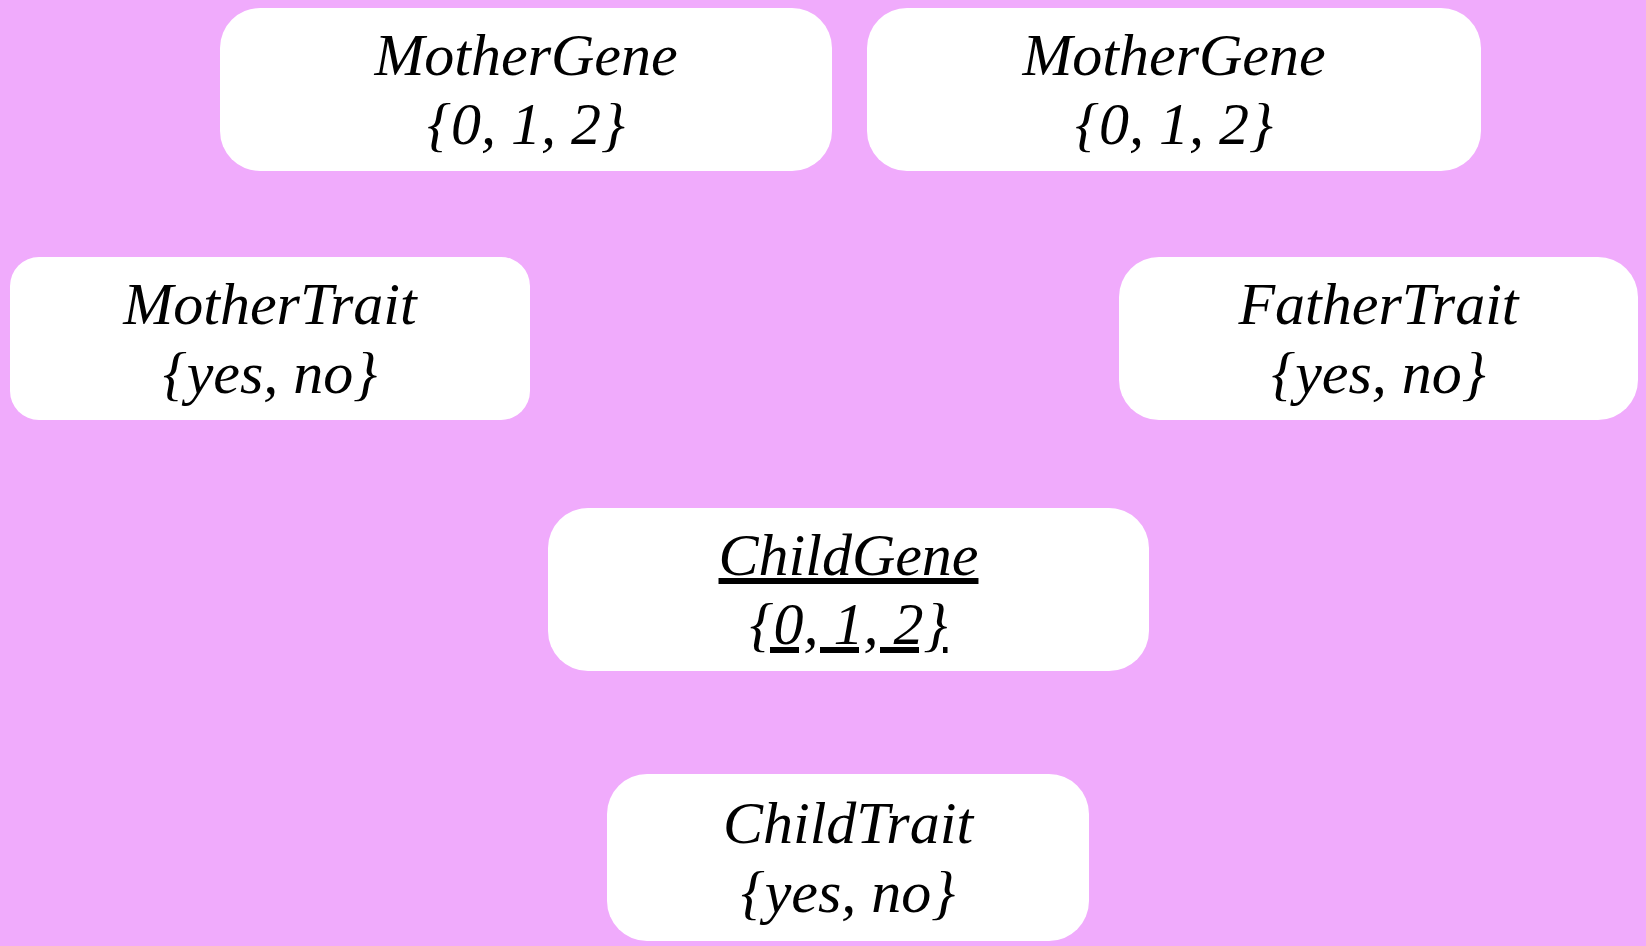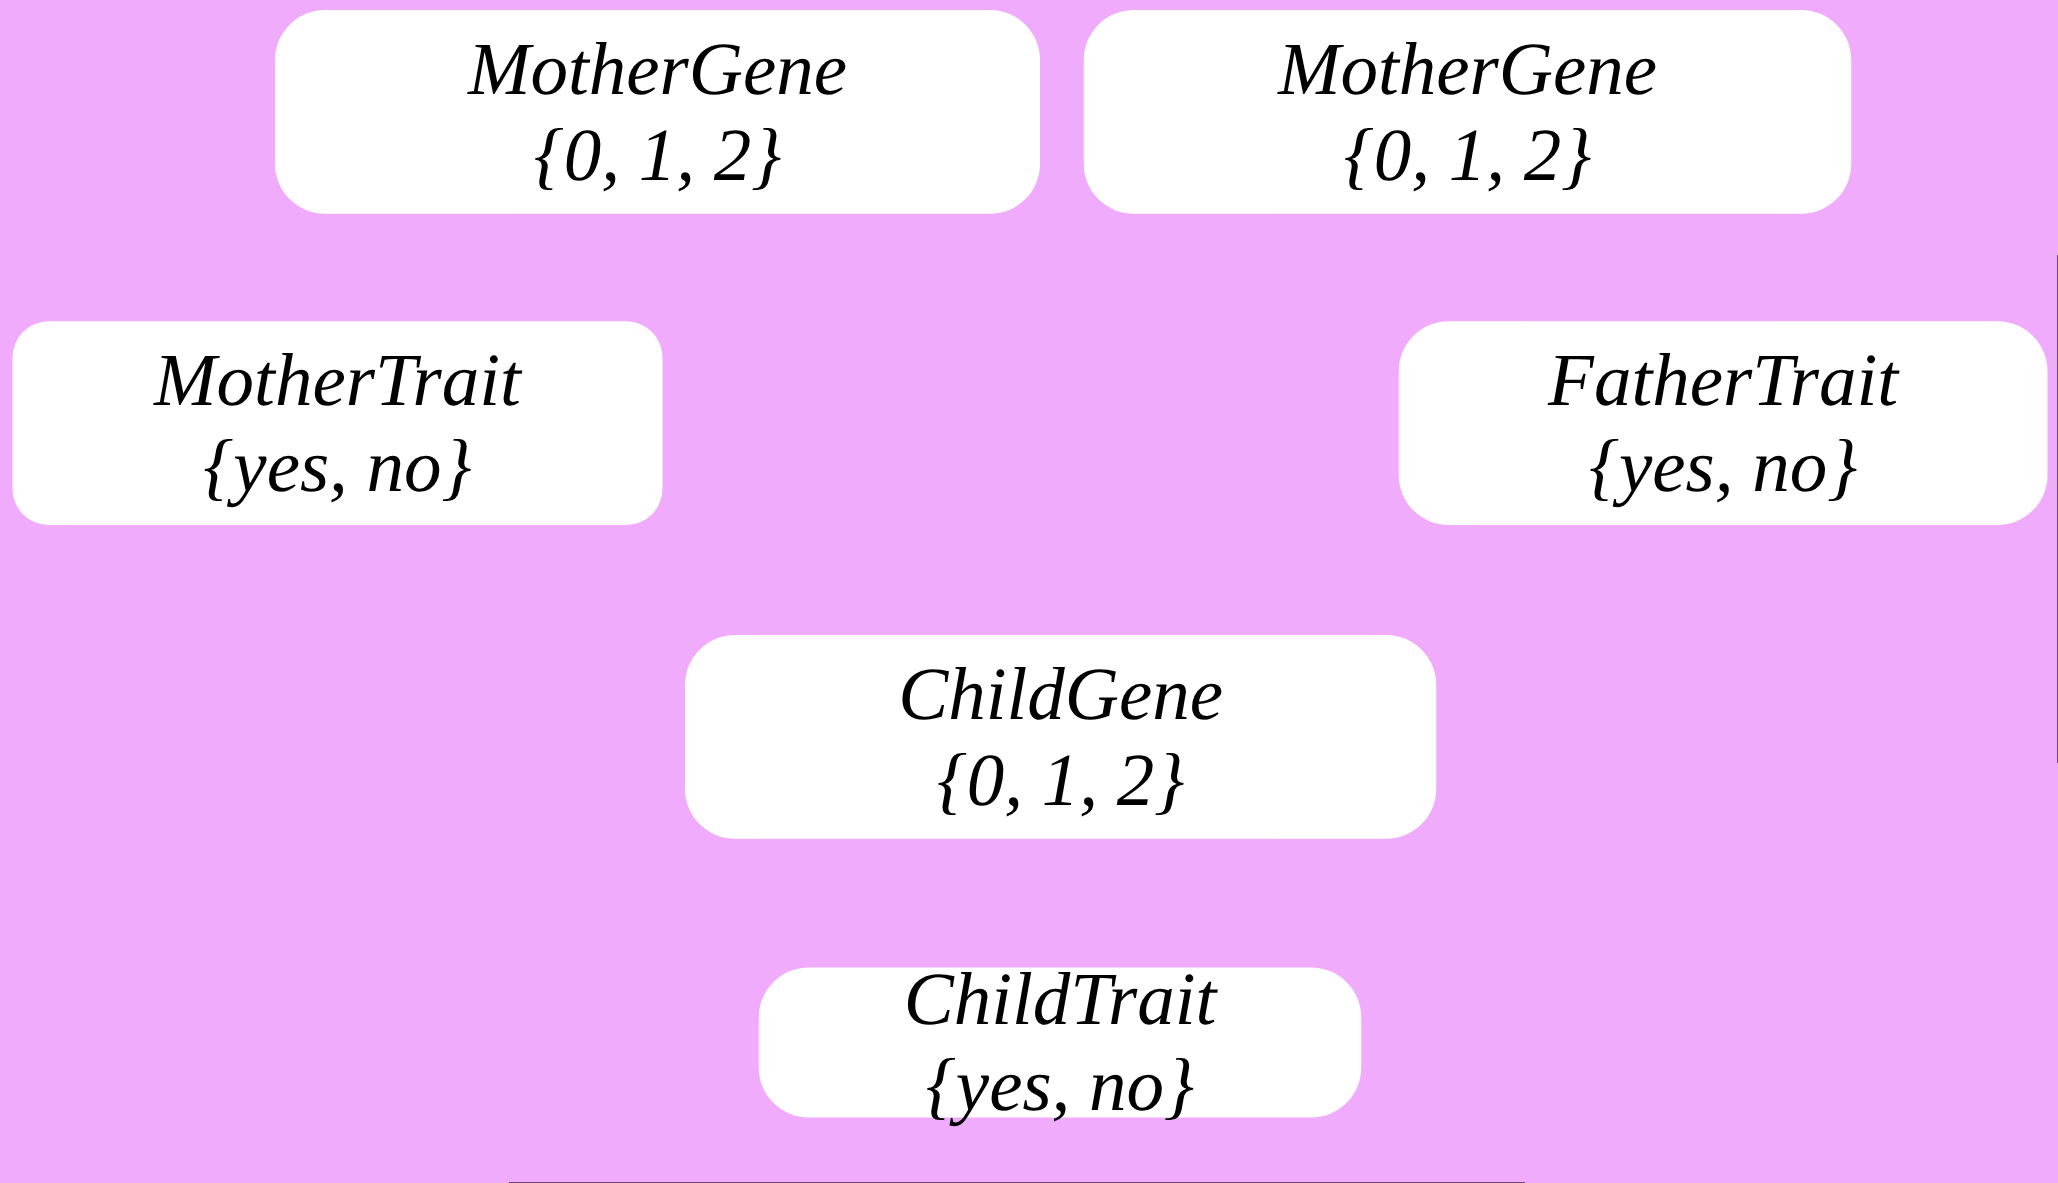--- a/index.html
+++ b/index.html
@@ -31,22 +31,22 @@
     white-space: nowrap;
   }
   .node span {
     display: block;
   }
   
   .node-mother-gene  { left: 220px;  top: 8px;   width: 612px; height: 163px; }
   .node-father-gene  { left: 867px;  top: 8px;   width: 614px; height: 163px; }
   .node-mother-trait { left: 10px;   top: 257px; width: 520px; height: 163px; border-radius: 29px; }
   .node-father-trait { left: 1119px; top: 257px; width: 519px; height: 163px; justify-content: center; }
-  .node-child-gene   { left: 548px;  top: 508px; width: 601px; height: 163px; }
-  .node-child-trait  { left: 607px;  top: 774px; width: 482px; height: 120px; }
+  .node-child-gene   { left: 548px;  top: 508px; width: 601px; height: 163px; text-decoration: underline; }
+  .node-child-trait  { left: 607px;  top: 774px; width: 482px; height: 167px; }
 </style>
 </head>
 <body>
 
 <div class="canvas">
 
   <div class="node node-mother-gene">
     <span>MotherGene</span>
     <span>{0, 1, 2}</span>
   </div>

